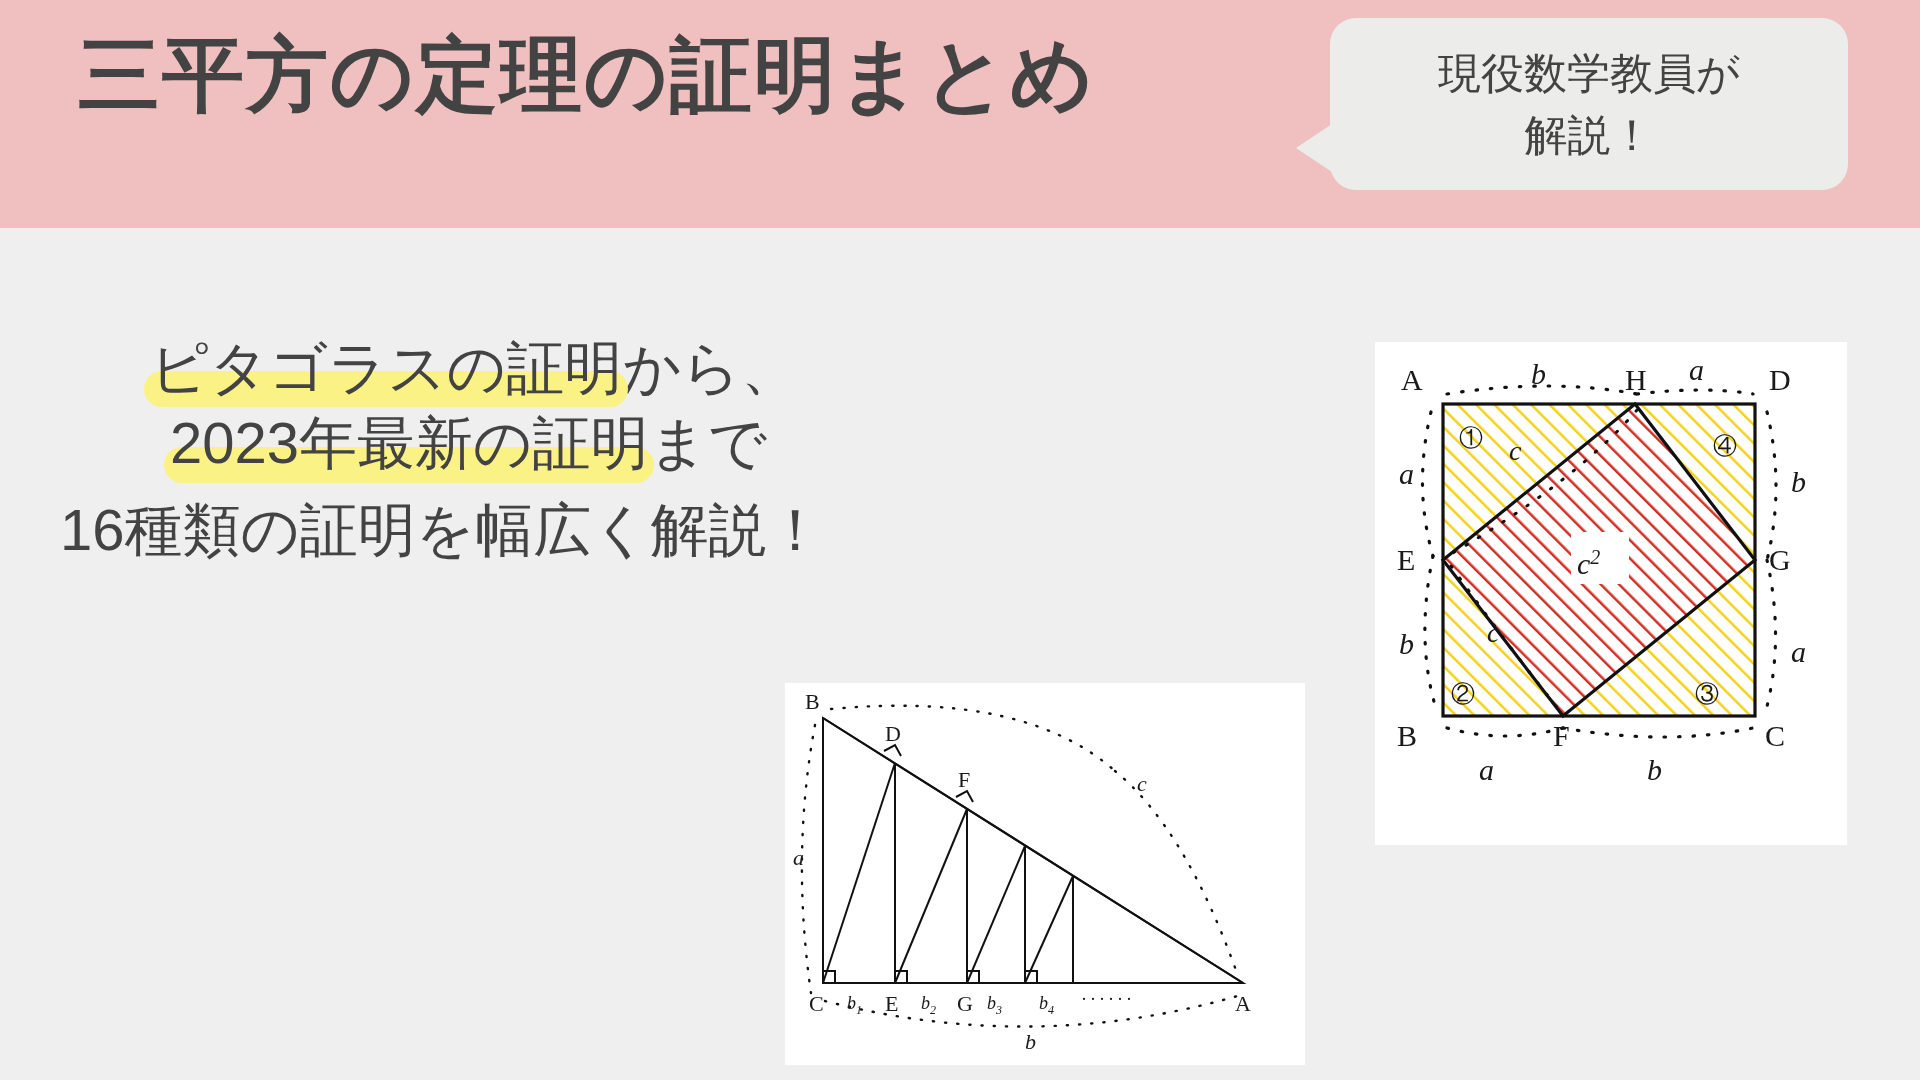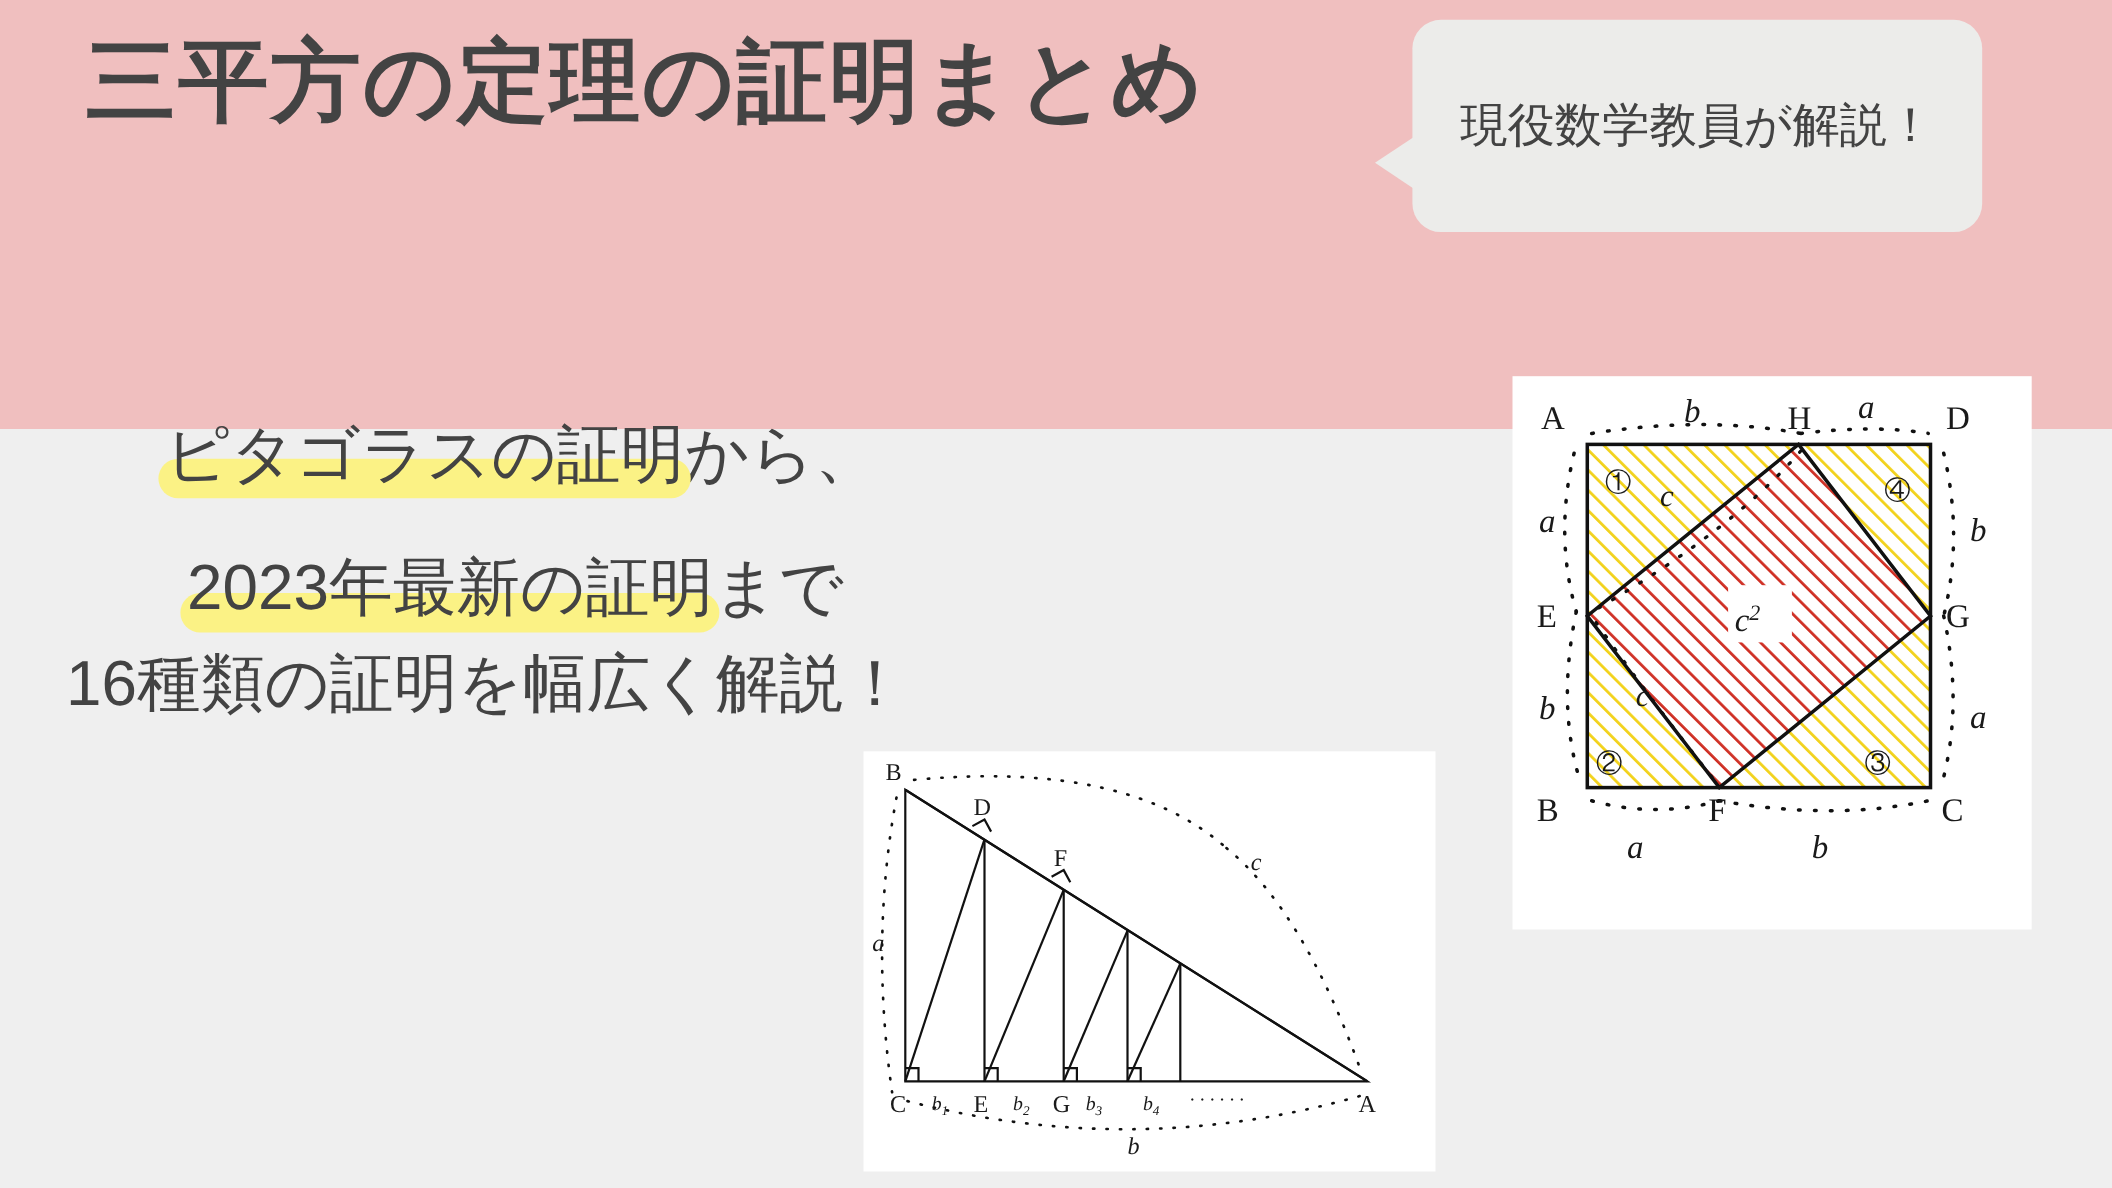--- a/index.html
+++ b/index.html
@@ -14,21 +14,21 @@
     font-family: "Liberation Sans", "DejaVu Sans", sans-serif;
     overflow: hidden;
     position: relative;
   }
 
   
   #header-band {
     position: absolute;
     left: 0; top: 0;
     width: 1920px;
-    height: 390px;
+    height: 228px;
     background: #f0bfbf;
   }
   #header-title {
     position: absolute;
     left: 78px;
     top: 28px;
     font-size: 82px;
     font-weight: bold;
     color: #434343;
     letter-spacing: 2px;
@@ -41,29 +41,29 @@
     top: 205px;
     font-size: 50px;
     color: #434343;
     white-space: nowrap;
     letter-spacing: 1px;
   }
 
   
   #speech-bubble {
     position: absolute;
-    left: 1284px;
+    left: 1330px;
     top: 18px;
     width: 518px;
-    height: 193px;
+    height: 172px;
     background: #ececea;
     border-radius: 26px;
     box-sizing: border-box;
     display: flex;
-    flex-direction: row;
+    flex-direction: column;
     align-items: center;
     justify-content: center;
   }
   #speech-bubble .bubble-line {
     font-size: 43px;
     color: #434343;
     line-height: 1.45;
     white-space: nowrap;
   }
   #bubble-tail {
@@ -91,21 +91,20 @@
     position: relative;
   }
   .body-line.l1 { text-align: left;  padding-left: 90px; }
   .body-line.l2 { text-align: left;  padding-left: 110px; }
   .body-line.l3 { text-align: left;  padding-left: 0px; margin-top: 11px; }
 
   .hl {
     position: relative;
     display: inline-block;
     z-index: 1;
-    margin-top: 46px;
   }
   .hl::before {
     content: "";
     position: absolute;
     left: -6px;
     right: -6px;
     bottom: -2px;
     height: 36px;
     background: #fbf285;
     border-radius: 18px;

